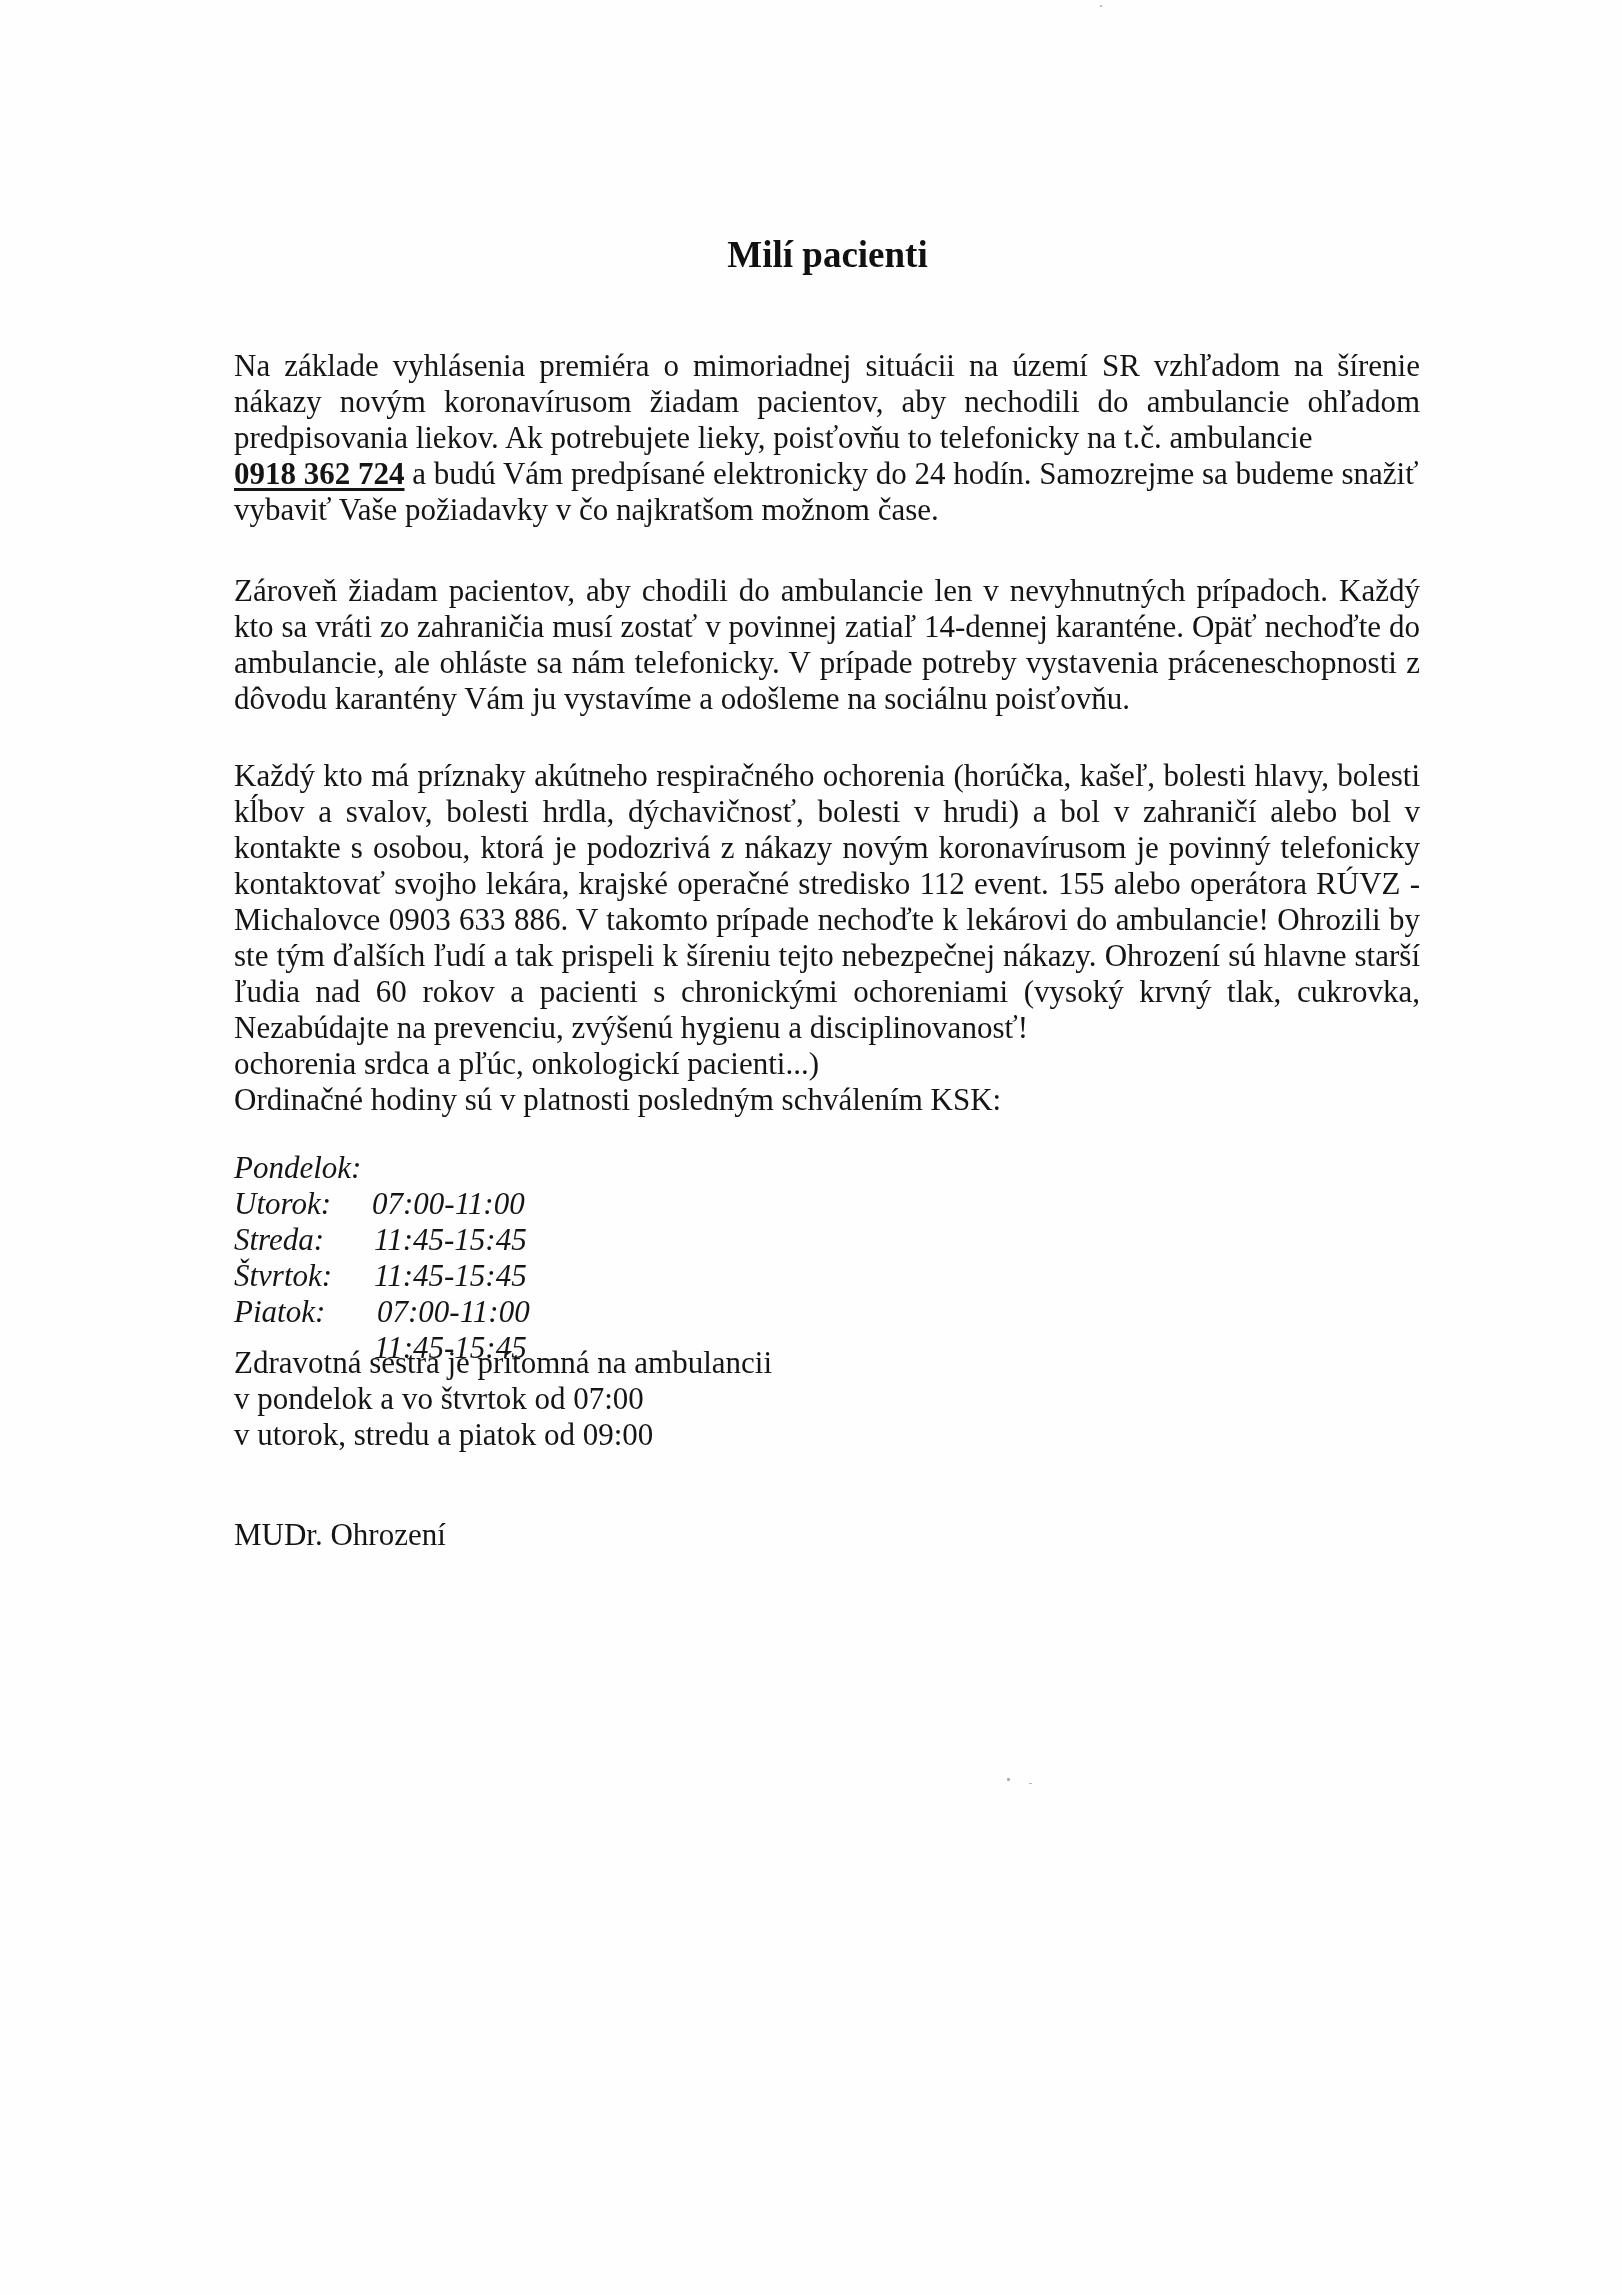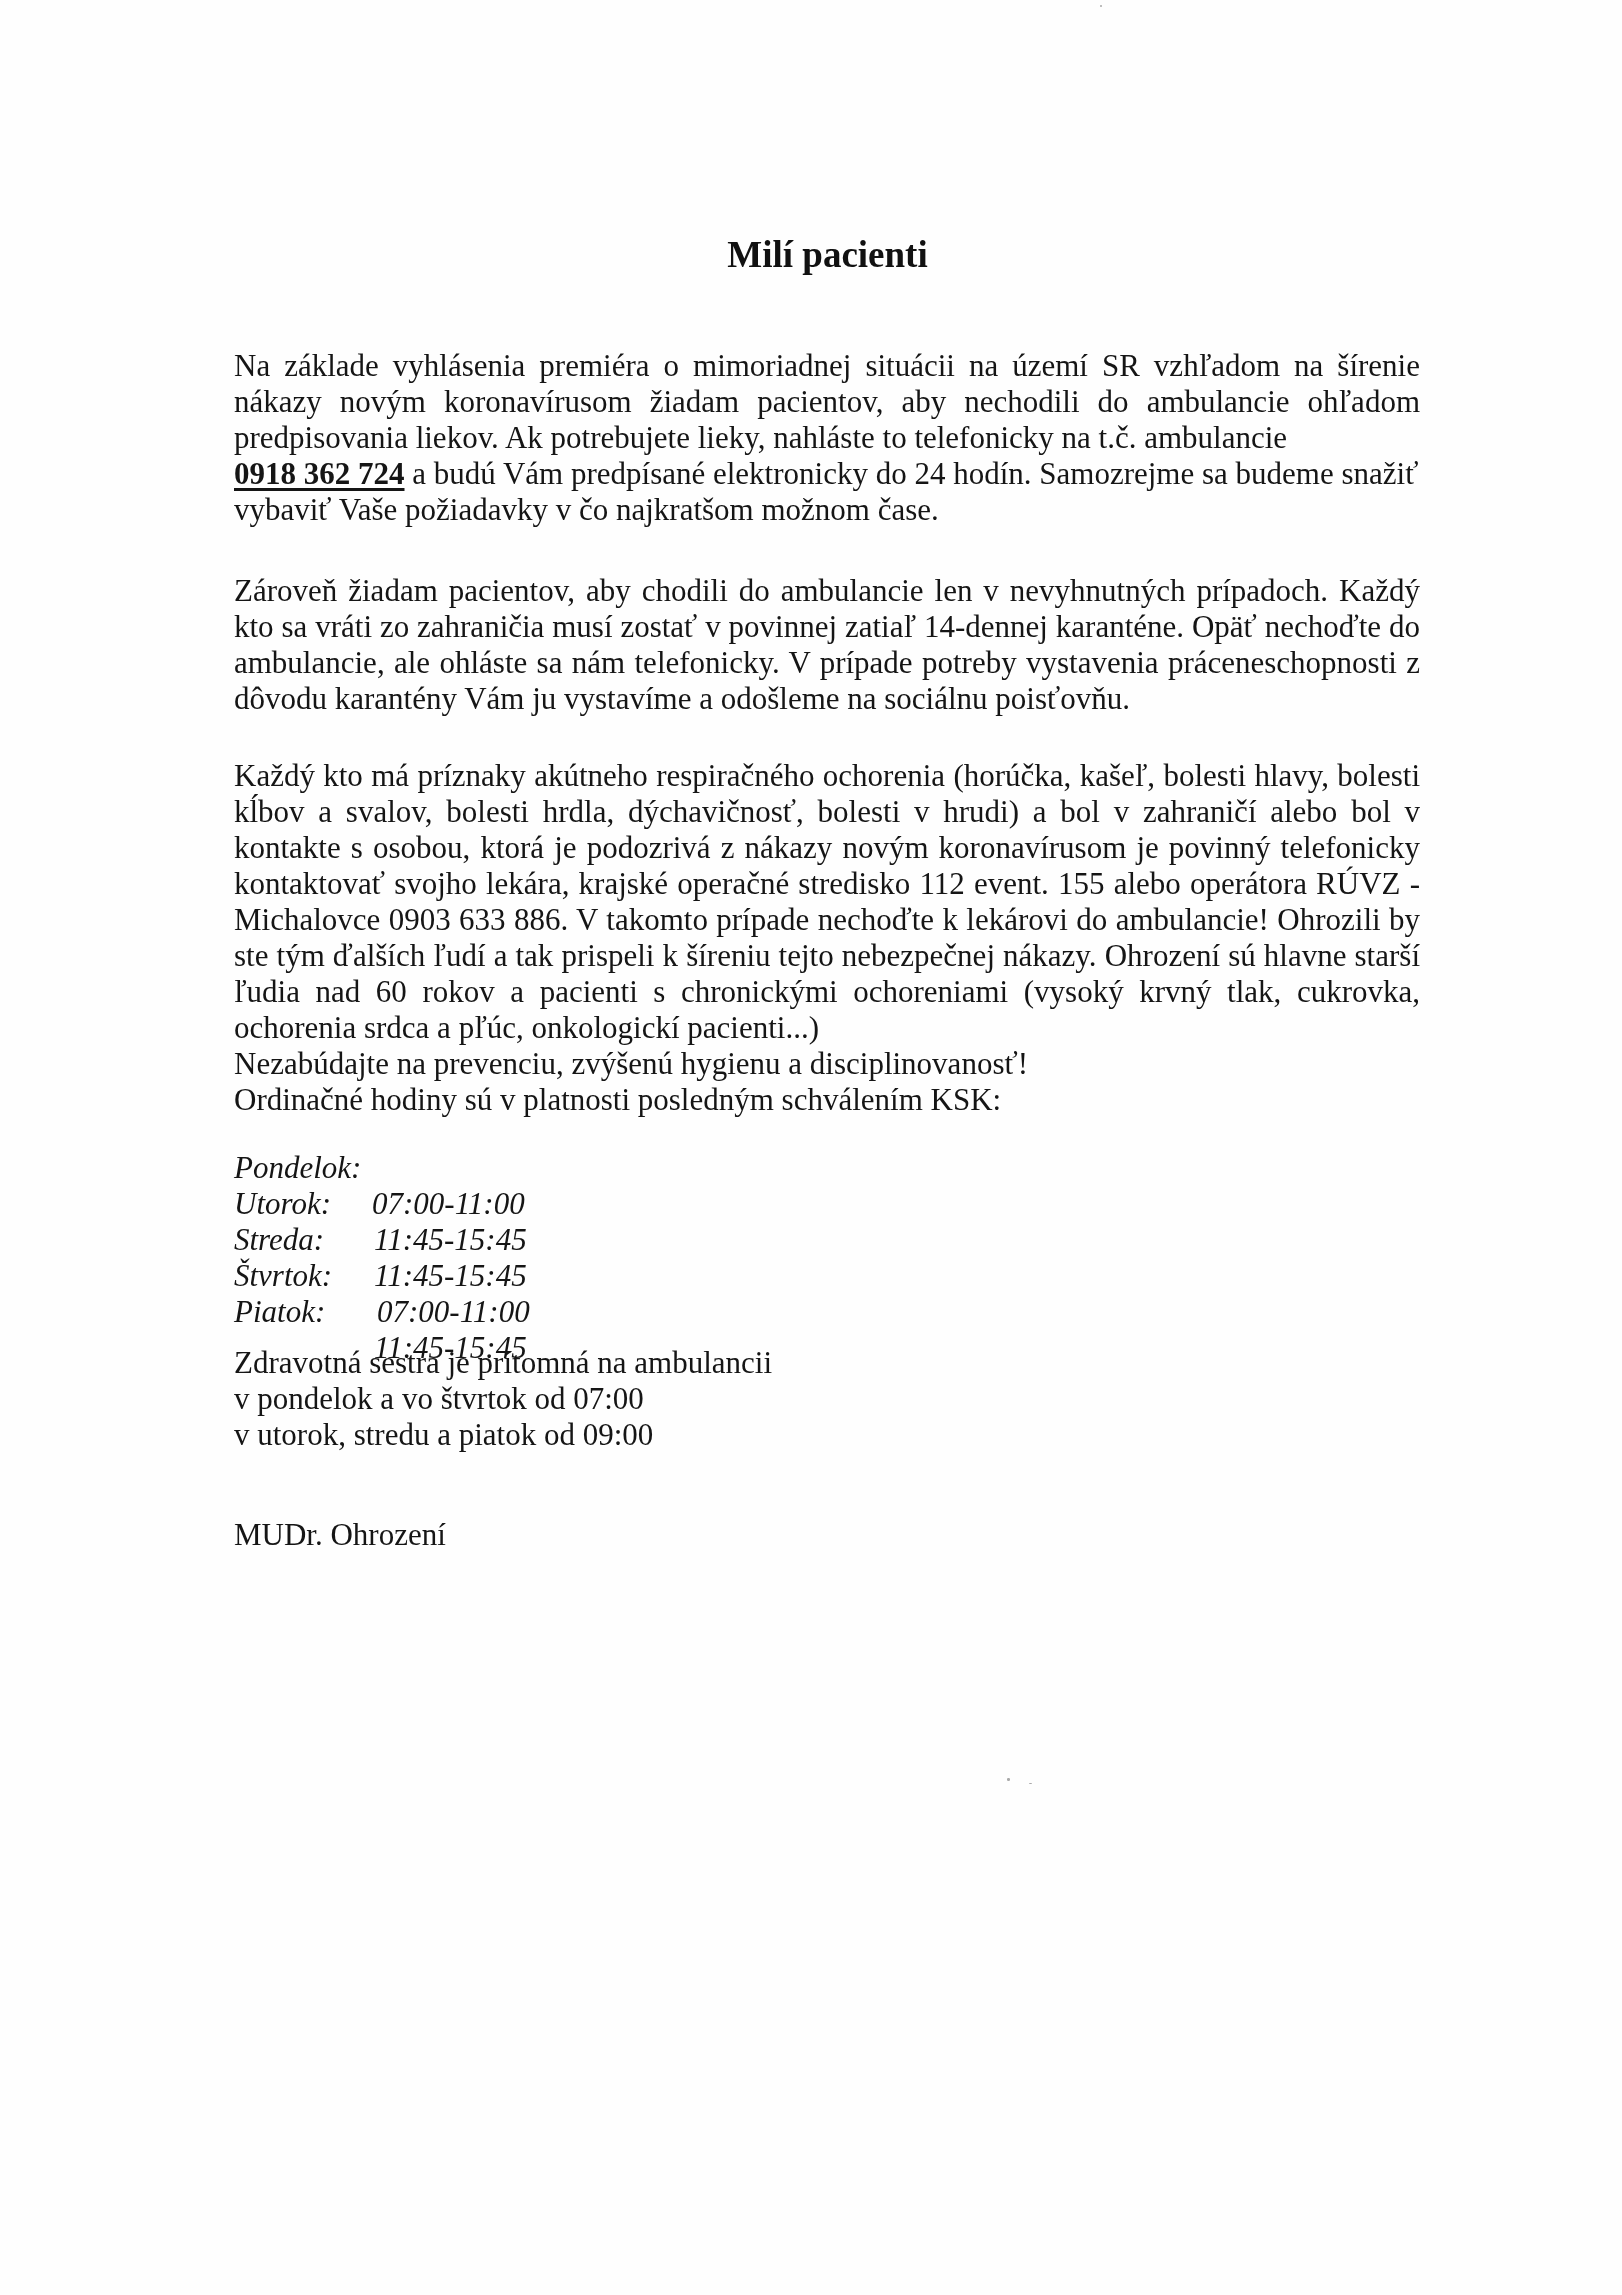--- a/index.html
+++ b/index.html
@@ -84,42 +84,42 @@
 </head>
 <body>
 
 <div class="page">
 
   <div class="title">Milí pacienti</div>
 
   <div class="block" style="top: 348px;">
     <span class="jline">Na základe vyhlásenia premiéra o mimoriadnej situácii na území SR vzhľadom na šírenie</span>
     <span class="jline">nákazy novým koronavírusom žiadam pacientov, aby nechodili do ambulancie ohľadom</span>
-    <span class="line">predpisovania liekov. Ak potrebujete lieky, nahláste to telefonicky na t.č. ambulancie</span>
+    <span class="line">predpisovania liekov. Ak potrebujete lieky, poisťovňu to telefonicky na t.č. ambulancie</span>
     <span class="line"><span class="phone">0918 362 724</span><span> a budú Vám predpísané elektronicky do 24 hodín. Samozrejme sa budeme snažiť</span></span>
     <span class="line">vybaviť Vaše požiadavky v čo najkratšom možnom čase.</span>
   </div>
 
   <div class="block" style="top: 573px;">
     <span class="jline">Zároveň žiadam pacientov, aby chodili do ambulancie len v nevyhnutných prípadoch. Každý</span>
     <span class="jline">kto sa vráti zo zahraničia musí zostať v povinnej zatiaľ 14-dennej karanténe. Opäť nechoďte do</span>
     <span class="jline">ambulancie, ale ohláste sa nám telefonicky. V prípade potreby vystavenia práceneschopnosti z</span>
     <span class="line">dôvodu karantény Vám ju vystavíme a odošleme na sociálnu poisťovňu.</span>
   </div>
 
   <div class="block" style="top: 758px;">
     <span class="jline">Každý kto má príznaky akútneho respiračného ochorenia (horúčka, kašeľ, bolesti hlavy, bolesti</span>
     <span class="jline">kĺbov a svalov, bolesti hrdla, dýchavičnosť, bolesti v hrudi) a bol v zahraničí alebo bol v</span>
     <span class="jline">kontakte s osobou, ktorá je podozrivá z nákazy novým koronavírusom je povinný telefonicky</span>
     <span class="jline">kontaktovať svojho lekára, krajské operačné stredisko 112 event. 155 alebo operátora RÚVZ -</span>
     <span class="jline">Michalovce 0903 633 886. V takomto prípade nechoďte k lekárovi do ambulancie! Ohrozili by</span>
     <span class="jline">ste tým ďalších ľudí a tak prispeli k šíreniu tejto nebezpečnej nákazy. Ohrození sú hlavne starší</span>
     <span class="jline">ľudia nad 60 rokov a pacienti s chronickými ochoreniami (vysoký krvný tlak, cukrovka,</span>
+    <span class="line">Nezabúdajte na prevenciu, zvýšenú hygienu a disciplinovanosť!</span>
     <span class="line">ochorenia srdca a pľúc, onkologickí pacienti...)</span>
-    <span class="line">Nezabúdajte na prevenciu, zvýšenú hygienu a disciplinovanosť!</span>
     <span class="line">Ordinačné hodiny sú v platnosti posledným schválením KSK:</span>
   </div>
 
   <div class="block" style="top: 1150px;">
     <div class="hours-row">
       <span class="day">Pondelok:</span>
       <span class="time" style="left: 138px;">07:00-11:00</span>
     </div>
     <div class="hours-row">
       <span class="day">Utorok:</span>

